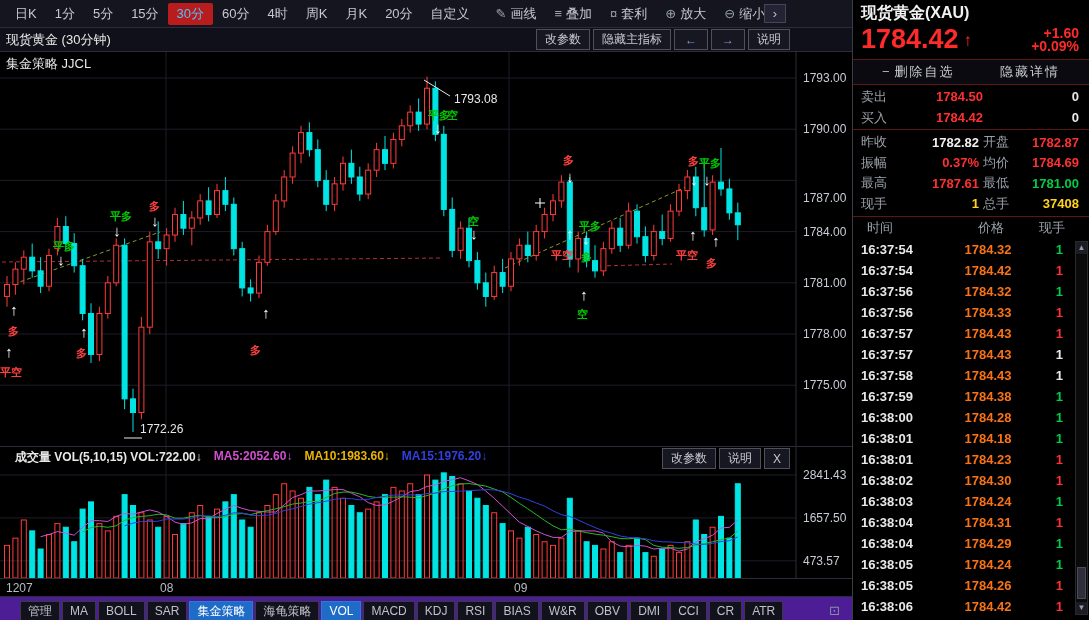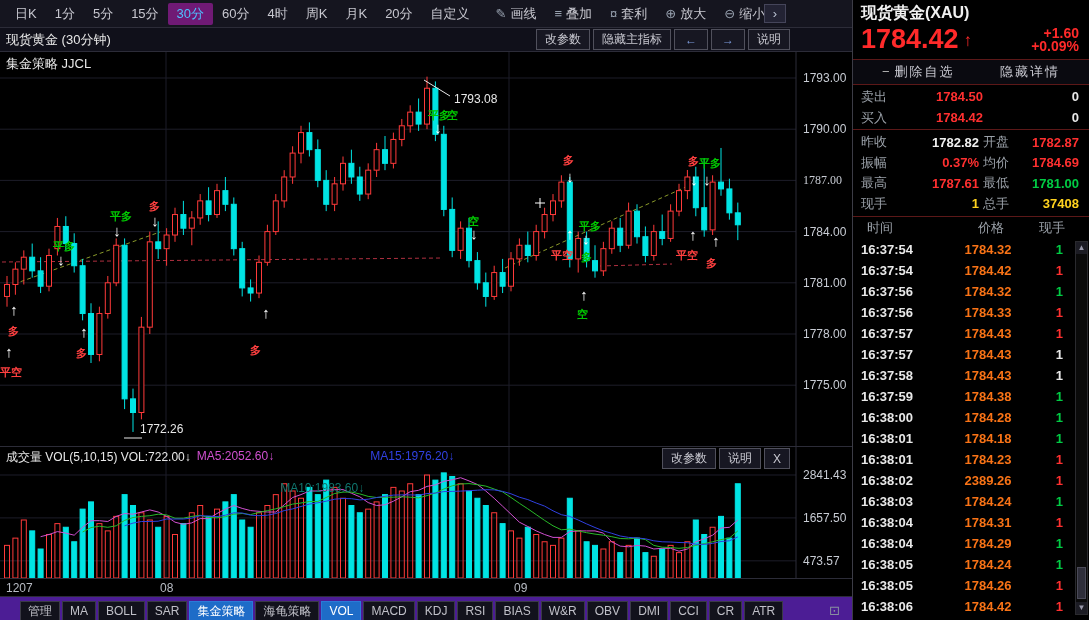--- a/index.html
+++ b/index.html
@@ -3,38 +3,38 @@
 <meta charset="utf-8">
 <style>
   *{box-sizing:border-box;margin:0;padding:0}
   body{background:#000;font-family:"Liberation Sans","DejaVu Sans",sans-serif}
   .app{position:relative;width:1089px;height:620px;background:#000;color:#ddd;display:flex;overflow:hidden}
   .left{width:853px;height:620px;position:relative;flex:none;border-right:1px solid #3c3c46}
   
   .toolbar{height:28px;background:#15151f;border-bottom:1px solid #2c2c38;display:flex;align-items:center;padding:9px 6px;font-size:13px;color:#c8c8d0;position:relative}
   .periods,.tools{display:flex;align-items:center}
   .titem{padding:2px 9px;cursor:pointer;white-space:nowrap}
-  .titem.active{color:#4fc1ff;background:#701a75;border-radius:2px}
+  .titem.active{color:#4fc1ff;background:#b91c1c;border-radius:2px}
   .tools{margin-left:8px}
   .tool{display:flex;align-items:center;gap:4px;padding:2px 9px;cursor:pointer;white-space:nowrap}
   .ticon{color:#98a2b0;font-size:13px}
   .collapse{position:absolute;right:66px;top:4px;width:22px;height:19px;background:#232334;border:1px solid #45455a;color:#b8c0d0;font-size:13px;line-height:16px;text-align:center;cursor:pointer}
   
   .subbar{height:24px;background:#10101a;border-bottom:1px solid #2c2c38;display:flex;align-items:center;justify-content:space-between;padding:0 62px 0 6px;font-size:13px}
   .chart-title{color:#e8e8e8;white-space:nowrap}
   .subbuttons{display:flex;gap:3px}
   .sbtn{border:1px solid #50505c;background:#171722;color:#c8c8d0;font-size:12px;padding:1px 8px;cursor:pointer;font-family:inherit}
   .sbtn.arrow{color:#7f9fe0;font-weight:bold;padding:1px 10px}
   
   .mainchart{position:relative;height:394px;background:#000}
   .strategy{position:absolute;top:3px;left:6px;font-size:13px;color:#e8e8e8}
   .ylabels{position:absolute;left:799px;top:0;width:54px;height:100%}
   .ylab{position:absolute;font-size:12px;color:#c8ccd4;left:4px;white-space:nowrap}
   .volpane{position:relative;height:132px;border-top:1px solid #2c2c38;background:#000}
-  .volheader{position:absolute;top:2px;left:6px;font-size:12px;display:flex;gap:6px;font-weight:normal;white-space:nowrap}
+  .volheader{position:absolute;top:2px;left:15px;font-size:12px;display:flex;gap:12px;font-weight:bold;white-space:nowrap}
   .volbuttons{position:absolute;top:1px;right:62px;display:flex;gap:3px}
   .xaxis{position:relative;height:18px;border-top:1px solid #2c2c38;font-size:12px;color:#b8bcc4;background:#000}
   .xlab{position:absolute;top:2px}
   .tabbar{height:28px;border-top:1px solid #2c2c38;background:#4c1d95;display:flex;align-items:center;padding:0 20px;gap:2px;font-size:12px;position:relative}
   .tab{border:1px solid #3a3a46;background:#12121c;color:#c0c0c8;padding:2px 7px;cursor:pointer;line-height:14px;white-space:nowrap}
   .tab.active{background:#1e6cc8;border-color:#2a7ad8;color:#fff}
   .fsicon{position:absolute;right:12px;color:#8890a0;font-size:13px;cursor:pointer}
   
   .right{flex:1;position:relative;background:#000;font-size:13px}
   .qhead{padding:3px 8px 0;height:59px}
@@ -353,21 +353,21 @@
           <text x="454" y="51" fill="#e8e8e8" font-size="12">1793.08</text>
           <line x1="124" y1="386" x2="142" y2="386" stroke="#e8e8e8"></line>
           <text x="140" y="381" fill="#e8e8e8" font-size="12">1772.26</text>
           <line x1="535" y1="151" x2="545" y2="151" stroke="#fff"></line>
           <line x1="540" y1="146" x2="540" y2="156" stroke="#fff"></line>
         </svg>
       <div class="strategy">集金策略 JJCL</div>
       <div class="ylabels" id="mainYLabels">
           <div class="ylab" style="top: 19px;">1793.00</div>
           <div class="ylab" style="top: 70.2001px;">1790.00</div>
-          <div class="ylab" style="top: 121px; font-family: Liberation Serif, serif;">1787.00</div>
+          <div class="ylab" style="top: 139px;">1787.00</div>
           <div class="ylab" style="top: 172.6px;">1784.00</div>
           <div class="ylab" style="top: 223.8px;">1781.00</div>
           <div class="ylab" style="top: 275px;">1778.00</div>
           <div class="ylab" style="top: 326.201px;">1775.00</div>
         </div>
     </div>
     <div class="volpane">
       <svg id="volSvg" width="797" height="131">
           <line x1="0" y1="27.998162500000007" x2="796" y2="27.998162500000007" stroke="#1d1d29"></line>
           <line x1="0" y1="70.915625" x2="796" y2="70.915625" stroke="#1d1d29"></line>
@@ -463,21 +463,21 @@
           <rect x="718.5" y="69.375" width="5" height="61.62499999999999" fill="#00e4e4" stroke="#00e4e4"></rect>
           <rect x="726.9" y="91.125" width="5" height="39.875" fill="#00e4e4" stroke="#00e4e4"></rect>
           <rect x="735.3000000000001" y="36.75" width="5" height="94.25" fill="#00e4e4" stroke="#00e4e4"></rect>
           <polyline points="40.6,89.7 49.0,87.5 57.4,84.6 65.8,86.1 74.2,88.2 82.6,80.3 91.0,73.7 99.4,73.7 107.8,74.5 116.2,69.4 124.6,66.5 133.0,67.2 141.4,65.0 149.8,62.9 158.2,65.0 166.6,69.4 175.0,75.2 183.4,77.3 191.8,75.9 200.2,71.6 208.6,71.6 217.0,66.5 225.4,62.1 233.8,58.5 242.2,61.4 250.6,63.6 259.0,64.3 267.4,65.0 275.8,65.0 284.2,57.8 292.6,50.5 301.0,47.6 309.4,44.0 317.8,44.0 326.2,43.3 334.6,42.6 343.0,42.6 351.4,46.2 359.8,49.8 368.2,55.6 376.6,58.5 385.0,57.8 393.4,54.2 401.8,49.8 410.2,44.7 418.6,43.3 427.0,39.4 435.4,37.9 443.8,34.3 452.2,32.8 460.6,30.7 469.0,33.9 477.4,37.5 485.8,44.0 494.2,51.3 502.6,59.2 511.0,67.2 519.4,75.2 527.8,79.5 536.2,83.9 544.6,87.5 553.0,90.4 561.4,90.4 569.8,84.6 578.2,83.9 586.6,83.9 595.0,83.9 603.4,86.1 611.8,94.8 620.2,99.1 628.6,99.8 637.0,98.4 645.4,99.1 653.8,102.0 662.2,101.3 670.6,101.3 679.0,104.2 687.4,102.0 695.8,94.8 704.2,91.8 712.6,88.2 721.0,81.0 729.4,80.3 737.8,73.0" fill="none" stroke="#d050d0" stroke-width="1"></polyline>
           <polyline points="82.6,85.0 91.0,80.6 99.4,79.2 107.8,80.3 116.2,78.8 124.6,73.4 133.0,70.5 141.4,69.4 149.8,68.7 158.2,67.2 166.6,67.9 175.0,71.2 183.4,71.2 191.8,69.4 200.2,68.3 208.6,70.5 217.0,70.8 225.4,69.7 233.8,67.2 242.2,66.5 250.6,67.6 259.0,65.4 267.4,63.6 275.8,61.8 284.2,59.6 292.6,57.1 301.0,56.0 309.4,54.5 317.8,54.5 326.2,50.5 334.6,46.5 343.0,45.1 351.4,45.1 359.8,46.9 368.2,49.4 376.6,50.5 385.0,50.2 393.4,50.2 401.8,49.8 410.2,50.2 418.6,50.9 427.0,48.6 435.4,46.0 443.8,42.0 452.2,38.8 460.6,37.0 469.0,36.6 477.4,37.7 485.8,39.1 494.2,42.0 502.6,44.9 511.0,50.5 519.4,56.3 527.8,61.8 536.2,67.6 544.6,73.4 553.0,78.8 561.4,82.8 569.8,82.1 578.2,83.9 586.6,85.7 595.0,87.1 603.4,88.2 611.8,89.7 620.2,91.5 628.6,91.8 637.0,91.1 645.4,92.6 653.8,98.4 662.2,100.2 670.6,100.5 679.0,101.3 687.4,100.5 695.8,98.4 704.2,96.6 712.6,94.8 721.0,92.6 729.4,91.1 737.8,83.9" fill="none" stroke="#28b828" stroke-width="1"></polyline>
           <polyline points="124.6,78.8 133.0,76.1 141.4,74.5 149.8,74.5 158.2,74.2 166.6,72.0 175.0,72.0 183.4,72.0 191.8,71.1 200.2,68.7 208.6,69.1 217.0,69.6 225.4,68.2 233.8,65.8 242.2,66.0 250.6,68.2 259.0,68.7 267.4,68.2 275.8,66.5 284.2,63.6 292.6,61.9 301.0,59.5 309.4,57.1 317.8,55.8 326.2,54.2 334.6,52.2 343.0,51.5 351.4,51.7 359.8,52.9 368.2,52.2 376.6,50.5 385.0,49.3 393.4,48.1 401.8,47.9 410.2,47.9 418.6,48.1 427.0,46.6 435.4,46.1 443.8,44.6 452.2,44.4 460.6,44.1 469.0,43.7 477.4,43.2 485.8,42.7 494.2,42.9 502.6,44.4 511.0,46.8 519.4,50.2 527.8,52.6 536.2,56.0 544.6,59.1 553.0,63.8 561.4,67.7 569.8,69.4 578.2,73.0 586.6,76.9 595.0,80.5 603.4,83.9 611.8,86.3 620.2,89.0 628.6,90.4 637.0,90.9 645.4,91.8 653.8,93.8 662.2,94.8 670.6,95.0 679.0,95.5 687.4,95.7 695.8,97.2 704.2,97.4 712.6,96.4 721.0,94.5 729.4,93.8 737.8,89.9" fill="none" stroke="#3040e0" stroke-width="1"></polyline>
         </svg>
       <div class="volheader" id="volHeader">
           <span style="color: rgb(232, 232, 232);">成交量 VOL(5,10,15) VOL:722.00↓</span>
           <span style="color: rgb(208, 80, 208);">MA5:2052.60↓</span>
-          <span style="color: #0f766e; margin-top: 32px;">MA10:1983.60↓</span>
+          <span style="color: #eab308;">MA10:1983.60↓</span>
           <span style="color: rgb(48, 64, 224);">MA15:1976.20↓</span>
         </div>
       <div class="volbuttons" id="volButtons">
           <button class="sbtn">改参数</button>
           <button class="sbtn">说明</button>
           <button class="sbtn">X</button>
         </div>
       <div class="ylabels" id="volYLabels">
           <div class="ylab" style="top: 20.9982px;">2841.43</div>
           <div class="ylab" style="top: 63.9156px;">1657.50</div>
@@ -616,21 +616,21 @@
             <span class="t-price">1784.18</span>
             <span class="t-vol v-g">1</span>
           </div>
           <div class="trow">
             <span class="t-time">16:38:01</span>
             <span class="t-price">1784.23</span>
             <span class="t-vol v-r">1</span>
           </div>
           <div class="trow">
             <span class="t-time">16:38:02</span>
-            <span class="t-price">2389.26</span>
+            <span class="t-price">1784.30</span>
             <span class="t-vol v-r">1</span>
           </div>
           <div class="trow">
             <span class="t-time">16:38:03</span>
             <span class="t-price">1784.24</span>
             <span class="t-vol v-g">1</span>
           </div>
           <div class="trow">
             <span class="t-time">16:38:04</span>
             <span class="t-price">1784.31</span>

